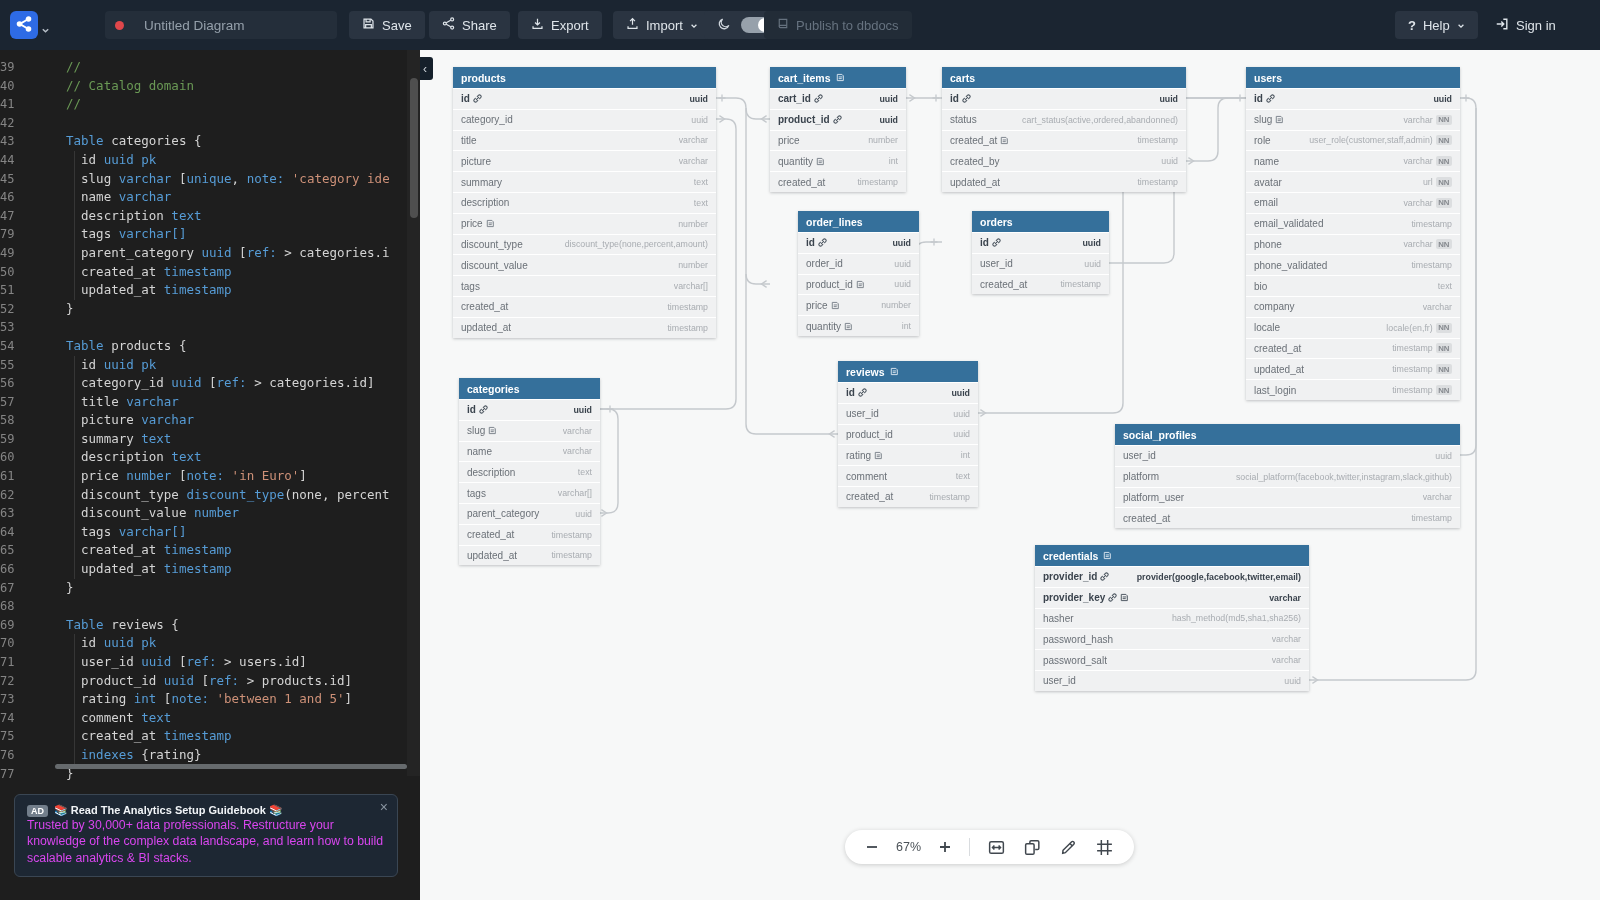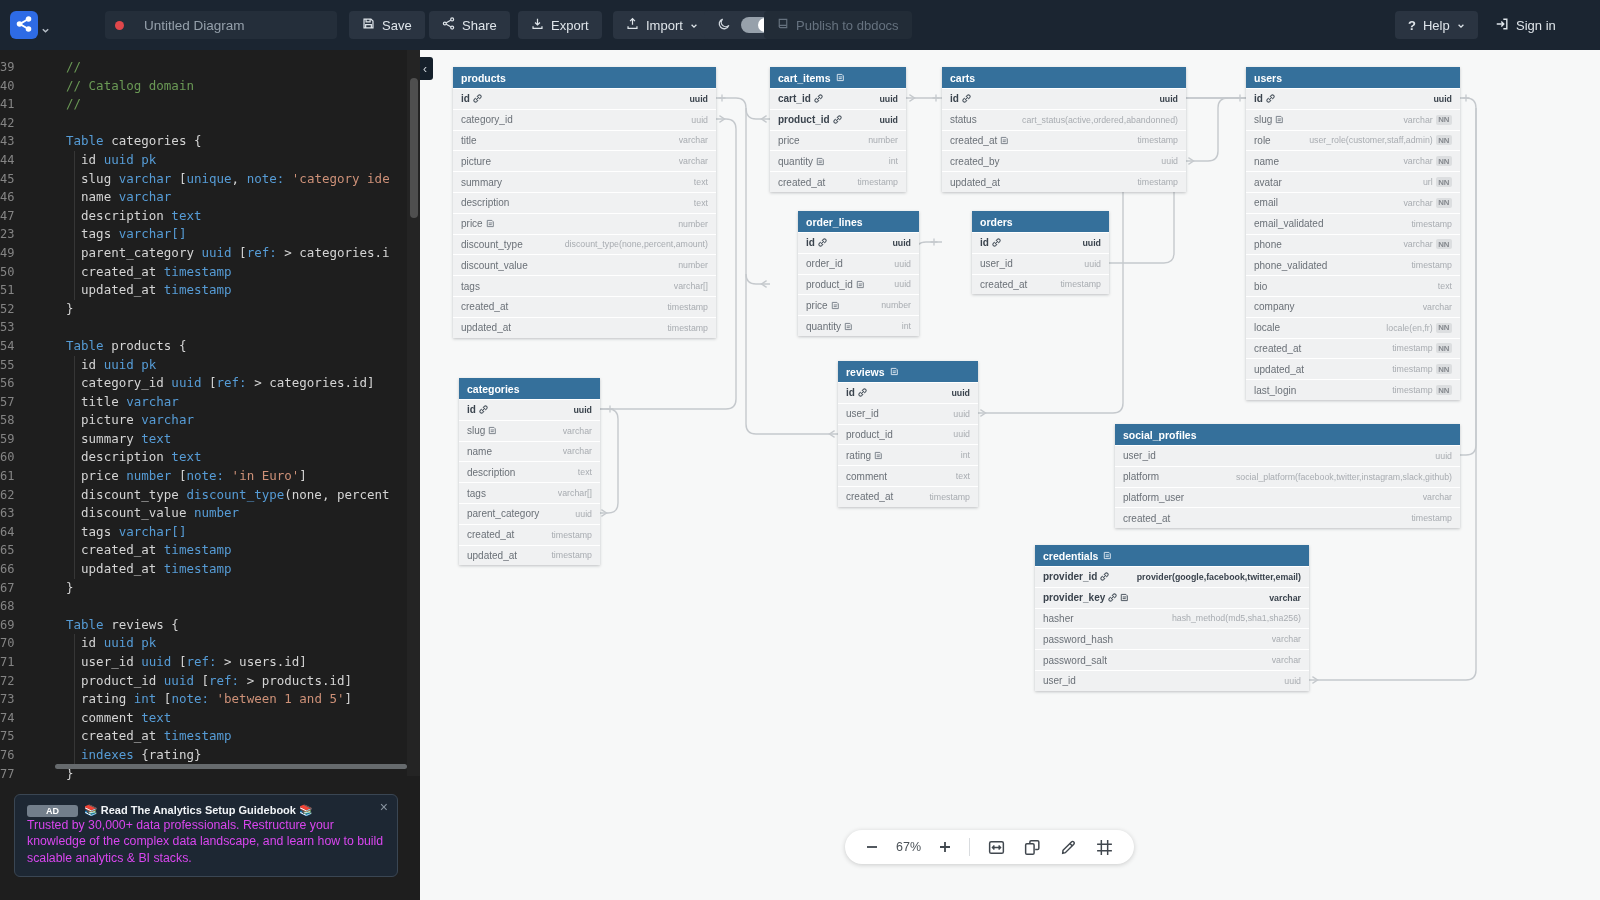--- a/index.html
+++ b/index.html
@@ -28,21 +28,21 @@
 .ln{width:46px;text-align:left;color:#858585;flex:none;font-size:12px}
 .ct{padding-left:20px;position:relative;overflow:hidden;flex:1;white-space:pre}
 .guide{position:absolute;left:28px;top:0;height:100%;width:1px;background:#363636}
 .tok-kw{color:#569cd6}.tok-pl{color:#d4d4d4}.tok-cm{color:#6a9955}.tok-st{color:#ce9178}
 .vsb-track{position:absolute;right:0;top:0;width:13px;height:726px;background:#242424}
 .vsb-thumb{position:absolute;right:2px;top:28px;width:8px;height:140px;background:#4f4f4f;border-radius:4px}
 .hsb{position:absolute;left:55px;top:714px;width:352px;height:5px;background:#666a6d;border-radius:3px}
 
 .adbox{position:absolute;left:14px;top:744px;width:384px;background:#1d2733;border:1px solid #3a4653;border-radius:6px;padding:9px 12px 10px;z-index:5}
 .ad-head{display:flex;align-items:center;gap:6px}
-.ad-badge{background:#727e8b;color:#fff;font-size:9px;font-weight:700;padding:1px 19px;border-radius:3px}
+.ad-badge{background:#727e8b;color:#fff;font-size:9px;font-weight:700;padding:1px 4px;border-radius:3px}
 .ad-title{color:#f1f4f7;font-size:11px;font-weight:700}
 .ad-close{position:absolute;right:9px;top:4px;color:#8a95a1;font-size:14px;cursor:pointer;background:none;border:none}
 .ad-body{color:#d946ef;font-size:12.3px;line-height:16.4px;}
 
 .canvas{position:absolute;left:420px;top:50px;width:1180px;height:850px;background:#f7f8f8;overflow:hidden}
 #wires{position:absolute;left:0;top:0}
 .collapse{position:absolute;left:-3px;top:7px;width:16px;height:23px;background:#15202b;border:none;border-radius:3px;color:#cdd4db;display:flex;align-items:center;justify-content:center;font-size:12px;z-index:6;cursor:pointer}
 .tbl{position:absolute;background:#fff;box-shadow:0 1px 3px rgba(50,55,60,.28);border-radius:1px}
 .tbl-h{height:21px;background:var(--hdr,#35709b);color:#fff;font-size:10.5px;font-weight:700;display:flex;align-items:center;gap:5px;padding:0 8px;cursor:move}
 .row{height:19.8px;margin-top:1px;background:#f0f1f2;display:flex;align-items:center;padding:0 8px}
@@ -154,21 +154,21 @@
   <div id="code-lines">
       <div class="cl"><span class="ln">39</span><span class="ct"><span class="tok-cm">//</span></span></div>
       <div class="cl"><span class="ln">40</span><span class="ct"><span class="tok-cm">// Catalog domain</span></span></div>
       <div class="cl"><span class="ln">41</span><span class="ct"><span class="tok-cm">//</span></span></div>
       <div class="cl"><span class="ln">42</span><span class="ct"></span></div>
       <div class="cl"><span class="ln">43</span><span class="ct"><span class="tok-kw">Table</span><span class="tok-pl"> categories {</span></span></div>
       <div class="cl"><span class="ln">44</span><span class="ct"><i class="guide"></i><span class="tok-pl">  id </span><span class="tok-kw">uuid</span><span class="tok-pl"> </span><span class="tok-kw">pk</span></span></div>
       <div class="cl"><span class="ln">45</span><span class="ct"><i class="guide"></i><span class="tok-pl">  slug </span><span class="tok-kw">varchar</span><span class="tok-pl"> [</span><span class="tok-kw">unique</span><span class="tok-pl">, </span><span class="tok-kw">note:</span><span class="tok-pl"> </span><span class="tok-st">'category ide</span></span></div>
       <div class="cl"><span class="ln">46</span><span class="ct"><i class="guide"></i><span class="tok-pl">  name </span><span class="tok-kw">varchar</span></span></div>
       <div class="cl"><span class="ln">47</span><span class="ct"><i class="guide"></i><span class="tok-pl">  description </span><span class="tok-kw">text</span></span></div>
-      <div class="cl"><span class="ln">23</span><span class="ct"><i class="guide"></i><span class="tok-pl">  tags </span><span class="tok-kw">varchar[]</span></span></div>
+      <div class="cl"><span class="ln">79</span><span class="ct"><i class="guide"></i><span class="tok-pl">  tags </span><span class="tok-kw">varchar[]</span></span></div>
       <div class="cl"><span class="ln">49</span><span class="ct"><i class="guide"></i><span class="tok-pl">  parent_category </span><span class="tok-kw">uuid</span><span class="tok-pl"> [</span><span class="tok-kw">ref:</span><span class="tok-pl"> &gt; categories.i</span></span></div>
       <div class="cl"><span class="ln">50</span><span class="ct"><i class="guide"></i><span class="tok-pl">  created_at </span><span class="tok-kw">timestamp</span></span></div>
       <div class="cl"><span class="ln">51</span><span class="ct"><i class="guide"></i><span class="tok-pl">  updated_at </span><span class="tok-kw">timestamp</span></span></div>
       <div class="cl"><span class="ln">52</span><span class="ct"><span class="tok-pl">}</span></span></div>
       <div class="cl"><span class="ln">53</span><span class="ct"></span></div>
       <div class="cl"><span class="ln">54</span><span class="ct"><span class="tok-kw">Table</span><span class="tok-pl"> products {</span></span></div>
       <div class="cl"><span class="ln">55</span><span class="ct"><i class="guide"></i><span class="tok-pl">  id </span><span class="tok-kw">uuid</span><span class="tok-pl"> </span><span class="tok-kw">pk</span></span></div>
       <div class="cl"><span class="ln">56</span><span class="ct"><i class="guide"></i><span class="tok-pl">  category_id </span><span class="tok-kw">uuid</span><span class="tok-pl"> [</span><span class="tok-kw">ref:</span><span class="tok-pl"> &gt; categories.id]</span></span></div>
       <div class="cl"><span class="ln">57</span><span class="ct"><i class="guide"></i><span class="tok-pl">  title </span><span class="tok-kw">varchar</span></span></div>
       <div class="cl"><span class="ln">58</span><span class="ct"><i class="guide"></i><span class="tok-pl">  picture </span><span class="tok-kw">varchar</span></span></div>

